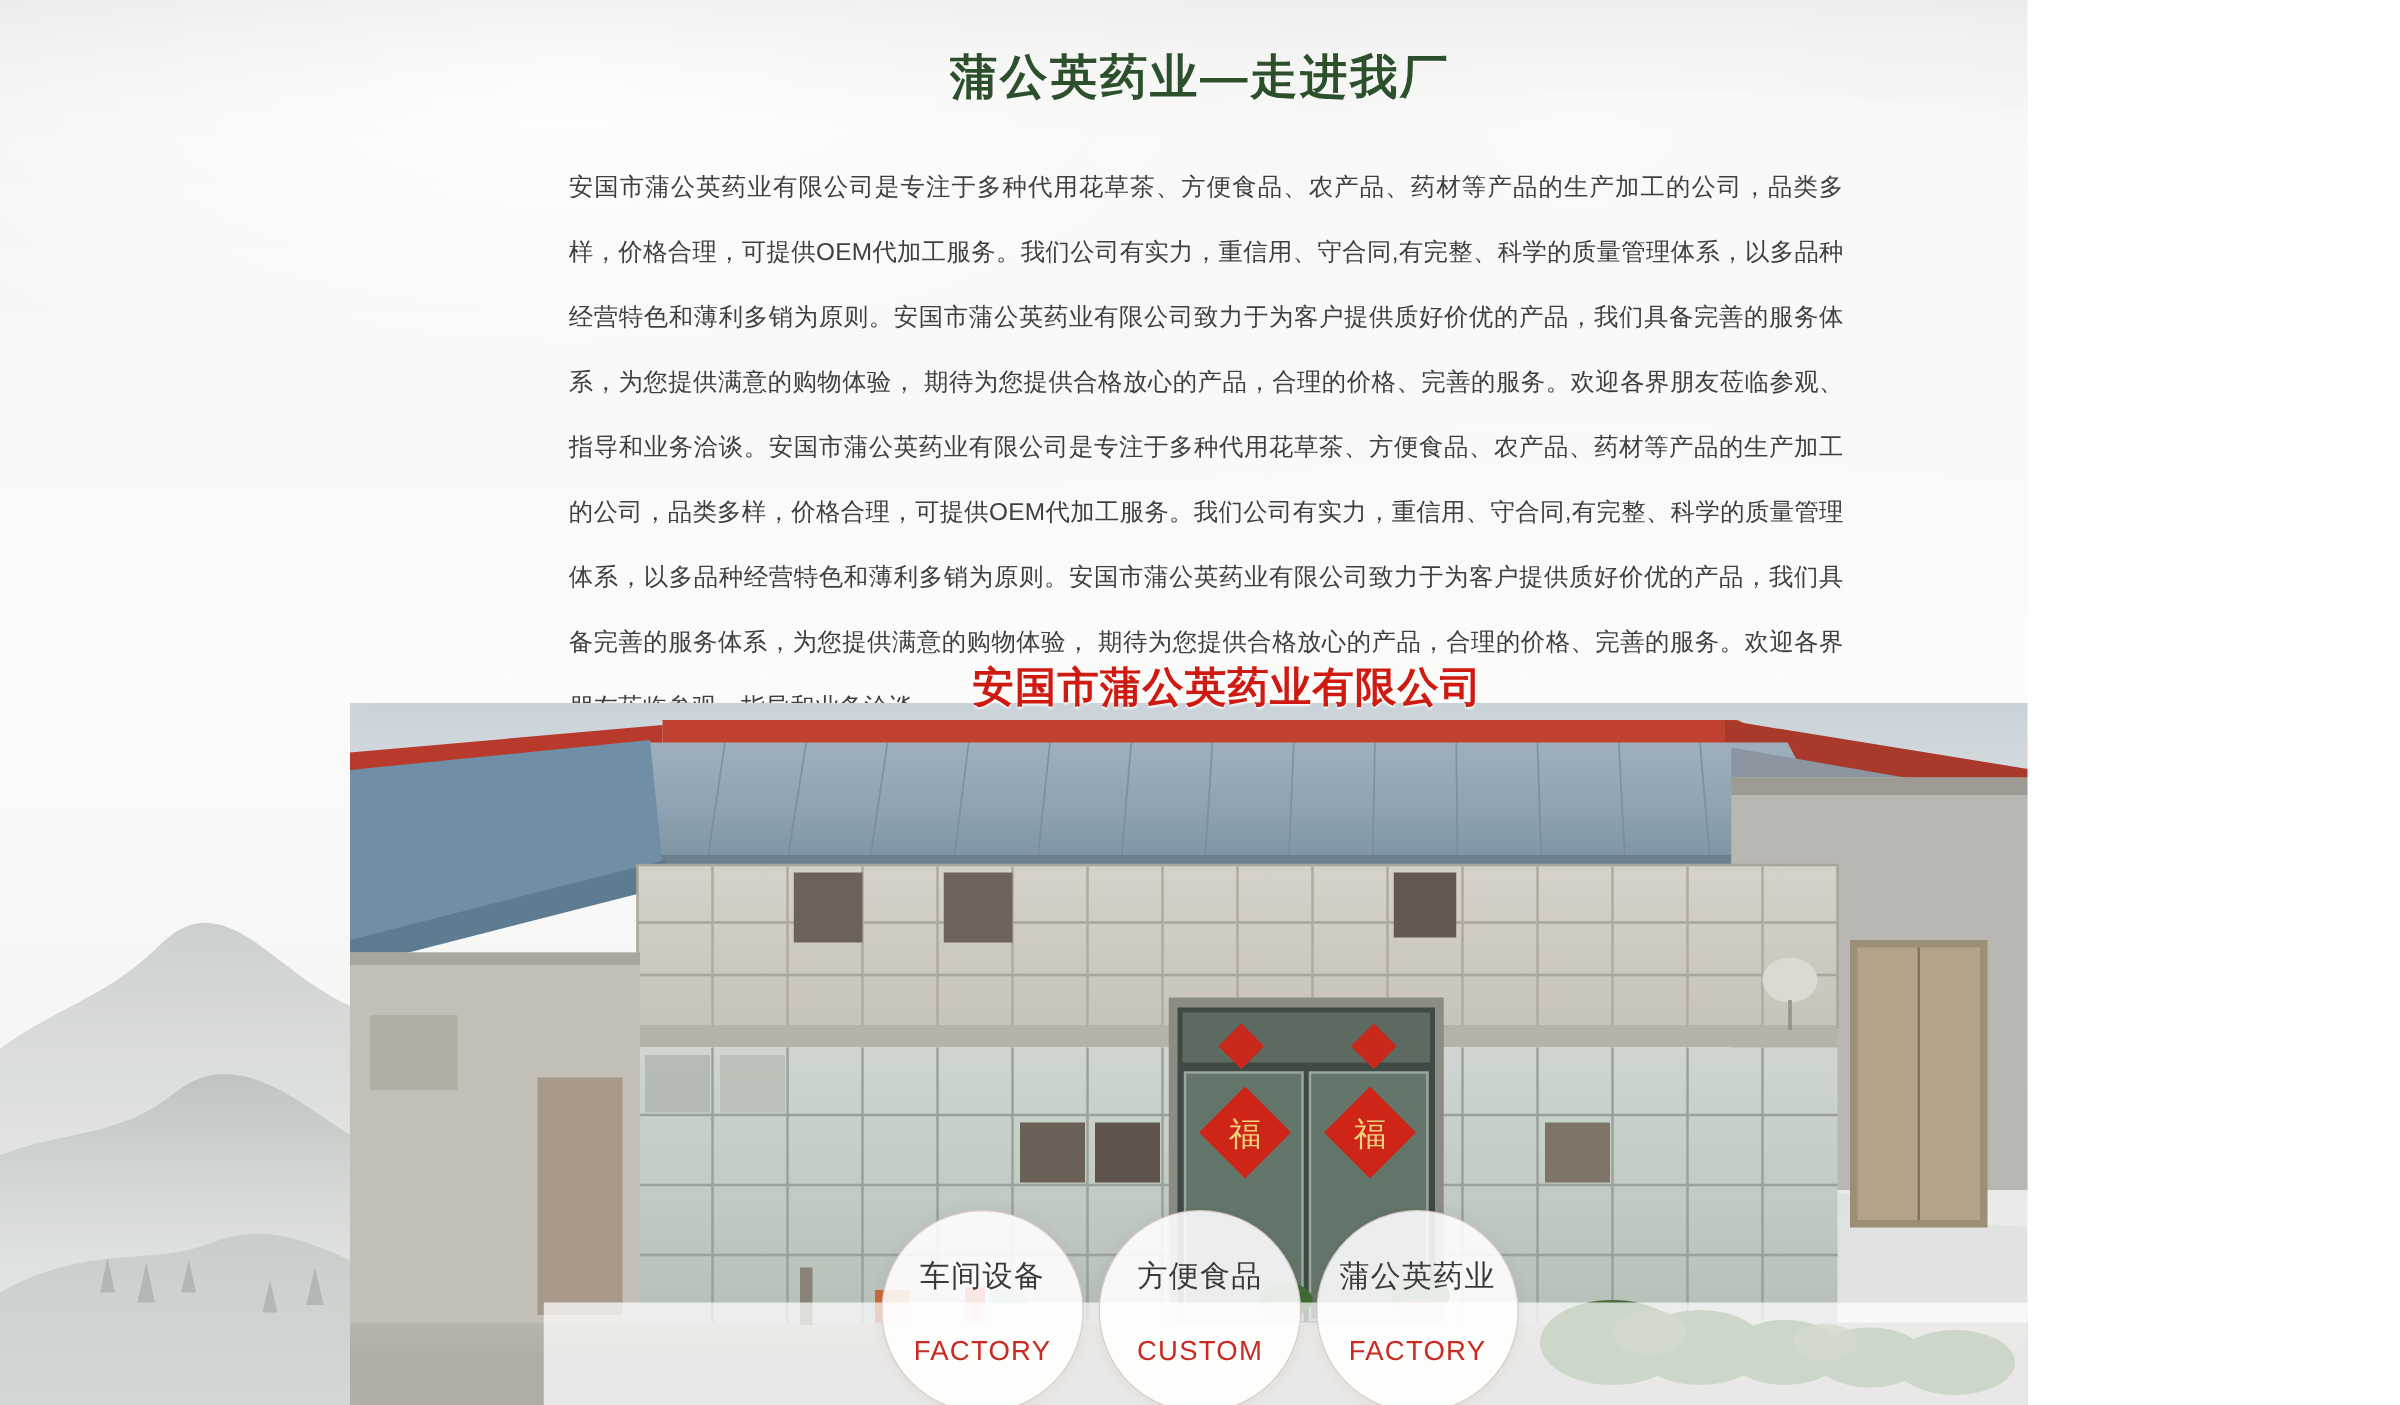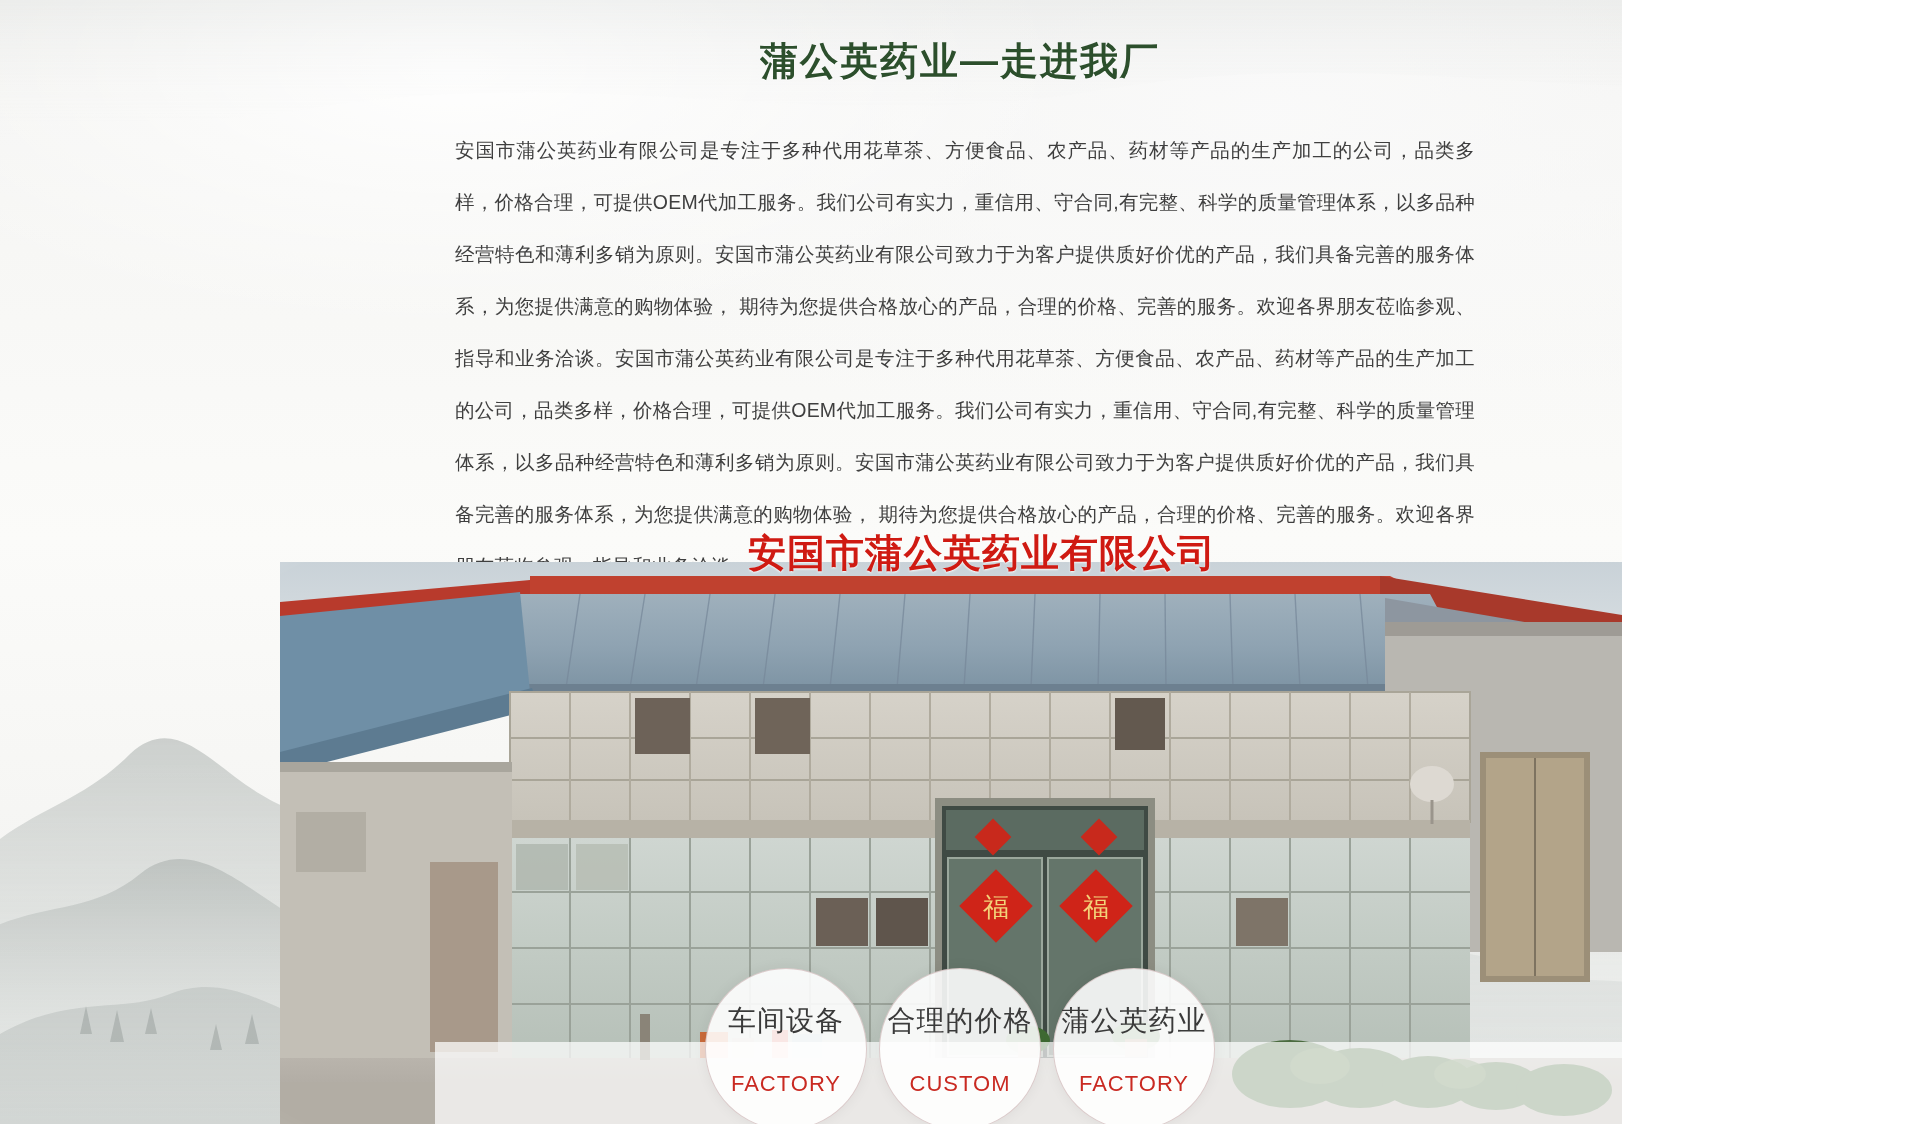--- a/index.html
+++ b/index.html
@@ -94,21 +94,21 @@
   .company-name-bar {
     position: absolute;
     top: 0;
     left: 0;
     width: 1360px;
     height: 40px;
     text-align: center;
     z-index: 6;
   }
   .company-name {
-    font-size: 38px;
+    font-size: 33px;
     font-weight: 700;
     color: #cf1a12;
     letter-spacing: 1px;
     text-shadow: 0 1px 2px rgba(255,255,255,0.9);
     margin-left: 44px;
   }
 
   .photo {
     position: absolute;
     top: 34px;
@@ -140,21 +140,21 @@
     border-radius: 50%;
     background: rgba(255,255,255,0.88);
     border: 1px solid rgba(210,190,190,0.8);
     display: flex;
     flex-direction: column;
     justify-content: center;
     align-items: center;
     box-shadow: 0 0 14px rgba(0,0,0,0.06);
   }
   .badge .cn {
-    font-size: 28px;
+    font-size: 24px;
     color: #3a3a3a;
     letter-spacing: 1px;
     margin-bottom: 4px;
   }
   .badge .en {
     font-size: 22px;
     color: #c92a22;
     letter-spacing: 1px;
     margin-top: 27px;
   }
@@ -424,21 +424,21 @@
     </div>
 
     <div class="bottom-strip"></div>
 
     <div class="badges">
       <div class="badge">
         <div class="cn">车间设备</div>
         <div class="en">FACTORY</div>
       </div>
       <div class="badge">
-        <div class="cn">合理的价格</div>
+        <div class="cn">方便食品</div>
         <div class="en">CUSTOM</div>
       </div>
       <div class="badge">
         <div class="cn">蒲公英药业</div>
         <div class="en">FACTORY</div>
       </div>
     </div>
 
   </div>
 

